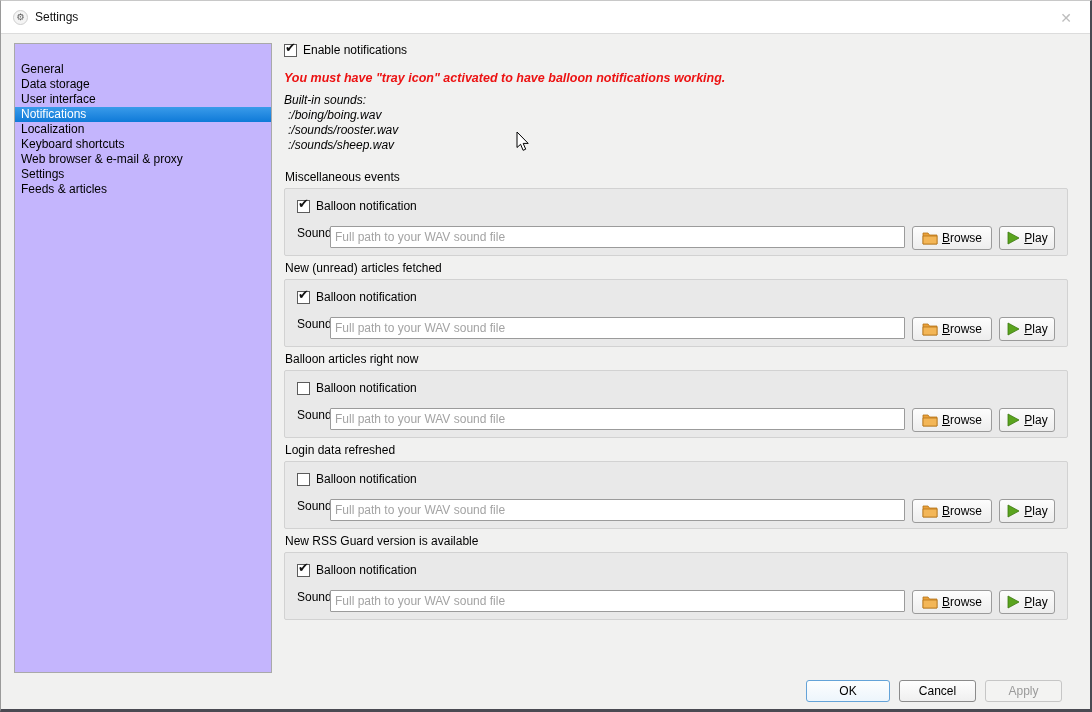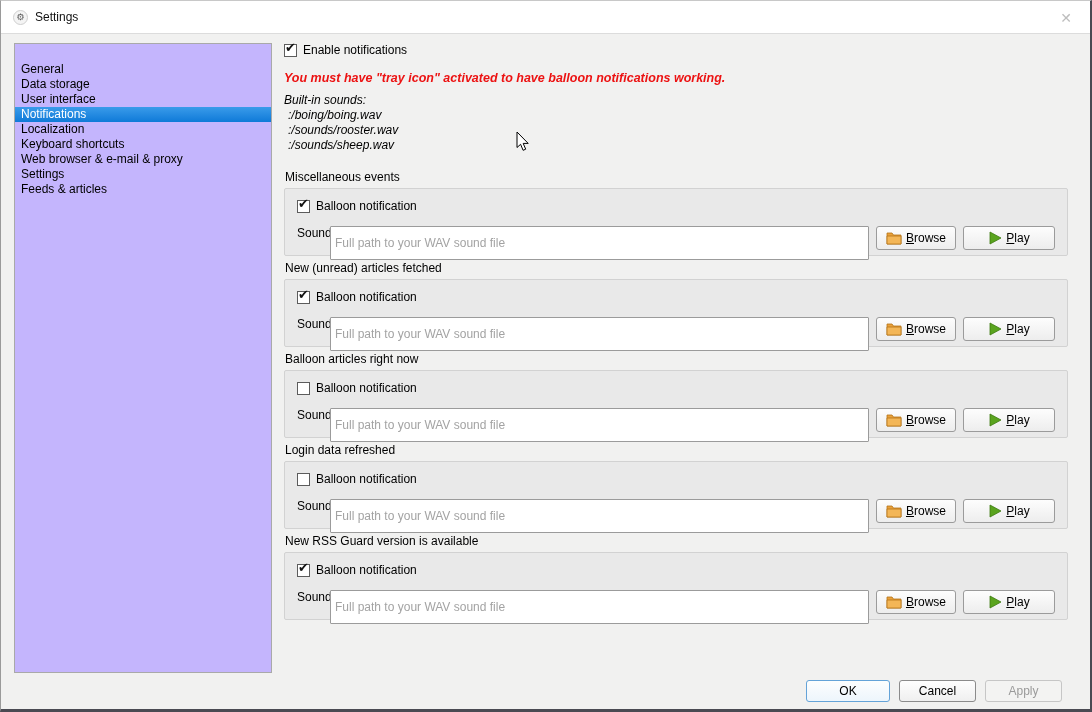--- a/index.html
+++ b/index.html
@@ -44,27 +44,27 @@
 
   .sections { margin-top:18px; }
   .section { margin-bottom:6px; }
   .section-title { margin:6px 1px 4px 1px; line-height:13px; }
   .panel { position:relative; width:784px; height:68px; background:#e9e9e9;
     border:1px solid #d2d2d2; border-radius:2px; padding:9px 12px; }
   .panel .check-row { margin-top:1px; }
   .sound-row { position:absolute; left:12px; right:12px; top:37px; display:flex; align-items:flex-start; }
   .sound-label { width:33px; flex:0 0 33px; }
   .sound-input { flex:1; height:22px; border:1px solid #9b9b9b; border-radius:1px; background:#fff;
-    font-family:"Liberation Sans","DejaVu Sans",sans-serif; font-size:12px; padding:16px 4px; color:#222; }
+    font-family:"Liberation Sans","DejaVu Sans",sans-serif; font-size:12px; padding:4px 4px; color:#222; }
   .sound-input::placeholder { color:#a3a3a3; opacity:1; }
   .btn { height:24px; border:1px solid #9b9b9b; border-radius:3px;
     background:linear-gradient(#fdfdfd,#ededed); display:flex; align-items:center; justify-content:center;
     font-size:12px; color:#000; cursor:default; }
   .browse-btn { width:80px; margin-left:7px; }
-  .play-btn { width:92px; margin-left:7px; }
+  .play-btn { width:56px; margin-left:7px; }
   .btn svg { margin-right:4px; }
   .btn u { text-decoration:underline; }
 
   
   .footer { position:absolute; left:0; right:0; top:679px; height:24px; display:flex;
     justify-content:flex-end; padding-right:28px; }
   .fbtn { width:84px; height:22px; margin-left:9px; border-radius:3px; font-size:12px;
     display:flex; align-items:center; justify-content:center; cursor:default; }
   .ok { background:linear-gradient(#fdfefe,#edf5fc); border:1px solid #64a3d8; }
   .cancel { background:linear-gradient(#fefefe,#efefef); border:1px solid #8b8b8b; width:77px; }

